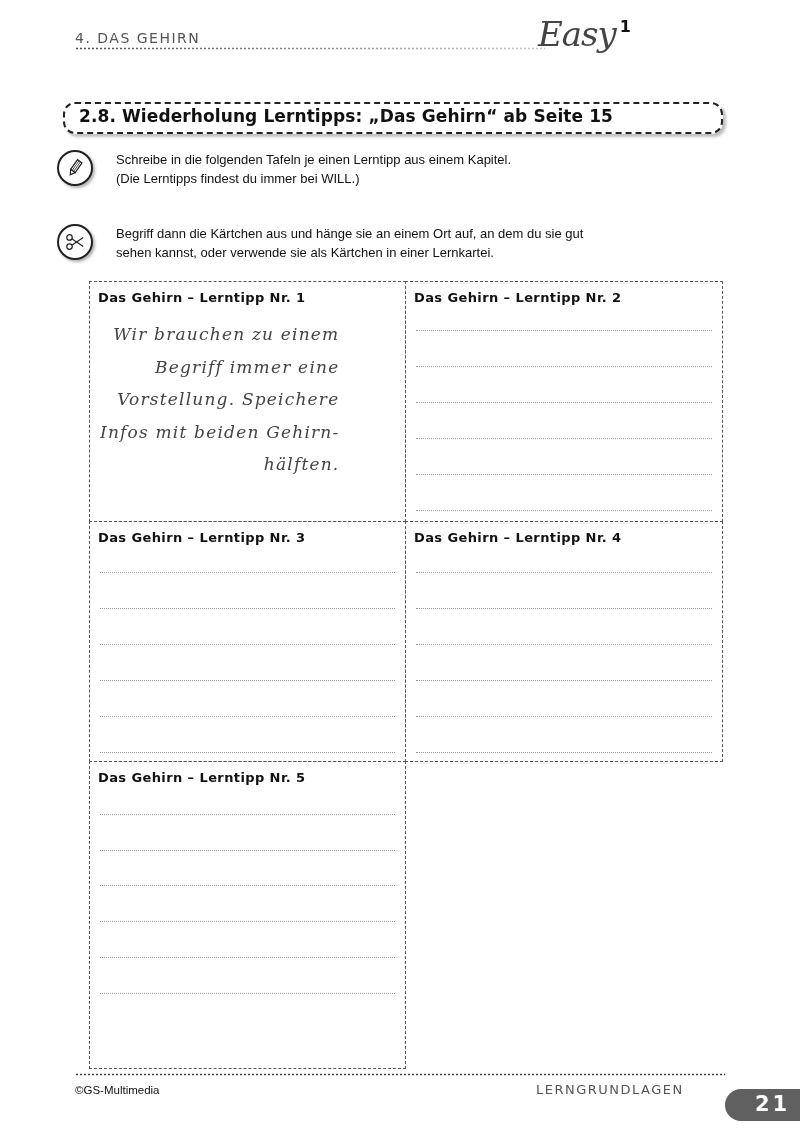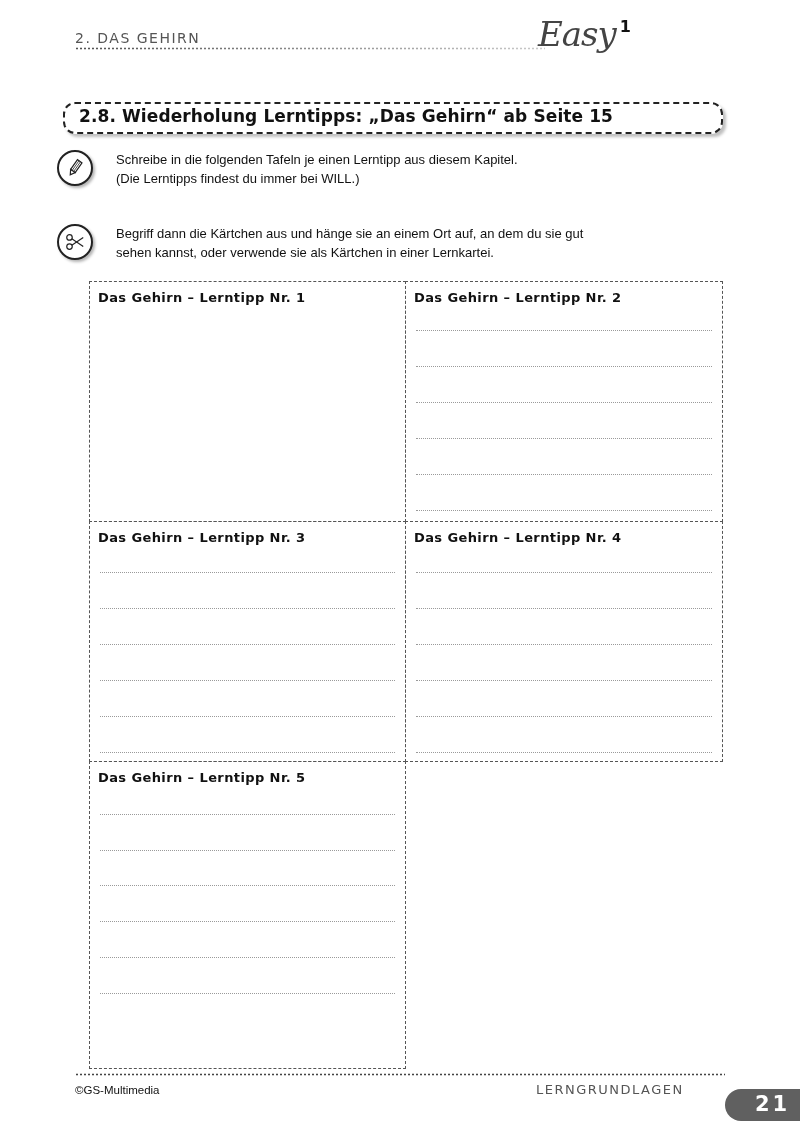--- a/index.html
+++ b/index.html
@@ -33,21 +33,21 @@
     .footer-dots { position: absolute; left: 75px; top: 1073px; width: 650px; height: 3px;
       background-image: radial-gradient(circle, #444 0.9px, transparent 1.2px); background-size: 4px 3px; background-repeat: repeat-x; }
     .footer-copy { position: absolute; left: 75px; top: 1084px; font-family: "Liberation Sans", sans-serif; font-size: 11.5px; color: #111; }
     .footer-section { position: absolute; left: 536px; top: 1082px; font-family: "DejaVu Sans", sans-serif; font-size: 13px; letter-spacing: 1.5px; color: #555; }
     .page-num { position: absolute; left: 725px; top: 1089px; width: 90px; height: 32px; background: #606060; border-radius: 16px 0 0 16px; }
     .page-num span { position: absolute; left: 30px; top: 3px; font-family: "DejaVu Sans", sans-serif; font-weight: bold; font-size: 21px; color: #fff; letter-spacing: 3px; }
   </style>
 </head>
 <body>
 
-<div class="header-chapter">2. DAS GEHIRN</div>
+<div class="header-chapter">4. DAS GEHIRN</div>
 <div class="header-dots"></div>
 <div class="logo">
   <span class="logo-easy">Easy</span>
   <span class="logo-sup">1</span>
 </div>
 
 <div class="title-box">
   <div class="title-text">2.8. Wiederholung Lerntipps: „Das Gehirn“ ab Seite 15</div>
 </div>
 
@@ -57,21 +57,21 @@
       <g transform="rotate(35 12 12)">
         <rect x="9" y="3" width="6" height="13" fill="#fff" stroke="#222" stroke-width="1.3"></rect>
         <line x1="11" y1="3" x2="11" y2="16" stroke="#222" stroke-width="0.8"></line>
         <line x1="13" y1="3" x2="13" y2="16" stroke="#222" stroke-width="0.8"></line>
         <polygon points="9,16 15,16 12,21" fill="#fff" stroke="#222" stroke-width="1.3"></polygon>
         <polygon points="11.2,19.5 12.8,19.5 12,21" fill="#222"></polygon>
       </g>
     </svg>
   </div>
   <div class="instr-text">
-    <div>Schreibe in die folgenden Tafeln je einen Lerntipp aus diesem Kapitel.</div>
+    <div>Schreibe in die folgenden Tafeln je einen Lerntipp aus einem Kapitel.</div>
     <div>(Die Lerntipps findest du immer bei WILL.)</div>
   </div>
 </div>
 
 <div class="instr" style="top:224px;">
   <div class="instr-icon">
     <svg viewBox="0 0 24 24">
       <circle cx="6" cy="7" r="3" fill="none" stroke="#222" stroke-width="1.3"></circle>
       <circle cx="6" cy="17" r="3" fill="none" stroke="#222" stroke-width="1.3"></circle>
       <line x1="8.5" y1="8.5" x2="21" y2="17" stroke="#222" stroke-width="1.3"></line>
@@ -79,20 +79,27 @@
     </svg>
   </div>
   <div class="instr-text">
     <div>Begriff dann die Kärtchen aus und hänge sie an einem Ort auf, an dem du sie gut</div>
     <div>sehen kannst, oder verwende sie als Kärtchen in einer Lernkartei.</div>
   </div>
 </div>
 
 <div class="card" style="left:89px; top:281px; width:317px; height:241px;">
   <div class="card-title">Das Gehirn – Lerntipp Nr. 1</div>
+  <div class="handwriting">
+    <div>Wir brauchen zu einem</div>
+    <div>Begriff immer eine</div>
+    <div>Vorstellung. Speichere</div>
+    <div>Infos mit beiden Gehirn-</div>
+    <div>hälften.</div>
+  </div>
 </div>
 
 <div class="card" style="left:405px; top:281px; width:318px; height:241px;">
   <div class="card-title">Das Gehirn – Lerntipp Nr. 2</div>
   <div class="card-line" style="top:48px;"></div>
   <div class="card-line" style="top:84px;"></div>
   <div class="card-line" style="top:120px;"></div>
   <div class="card-line" style="top:156px;"></div>
   <div class="card-line" style="top:192px;"></div>
   <div class="card-line" style="top:228px;"></div>

